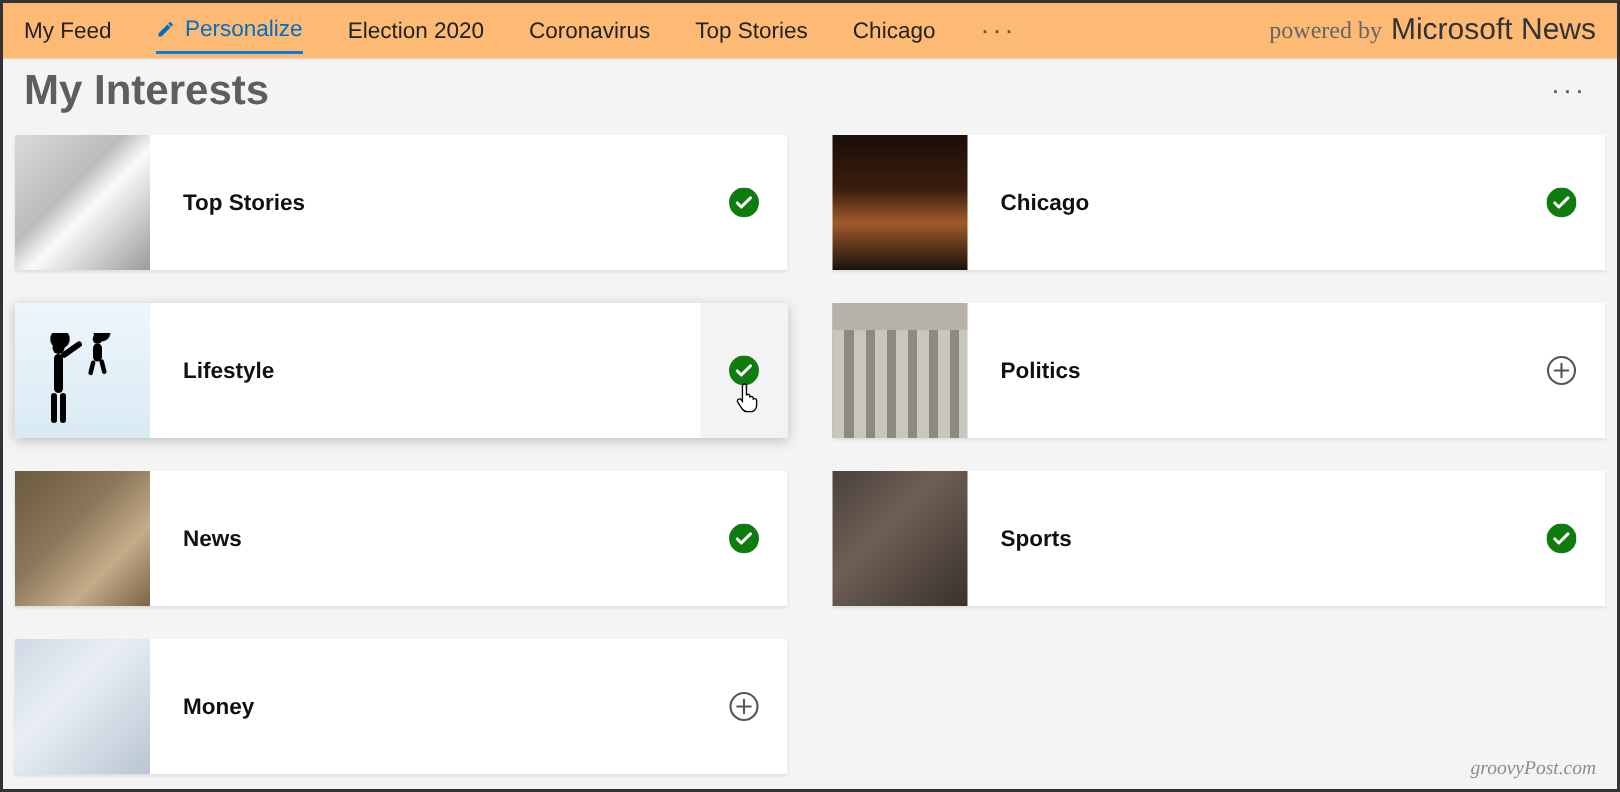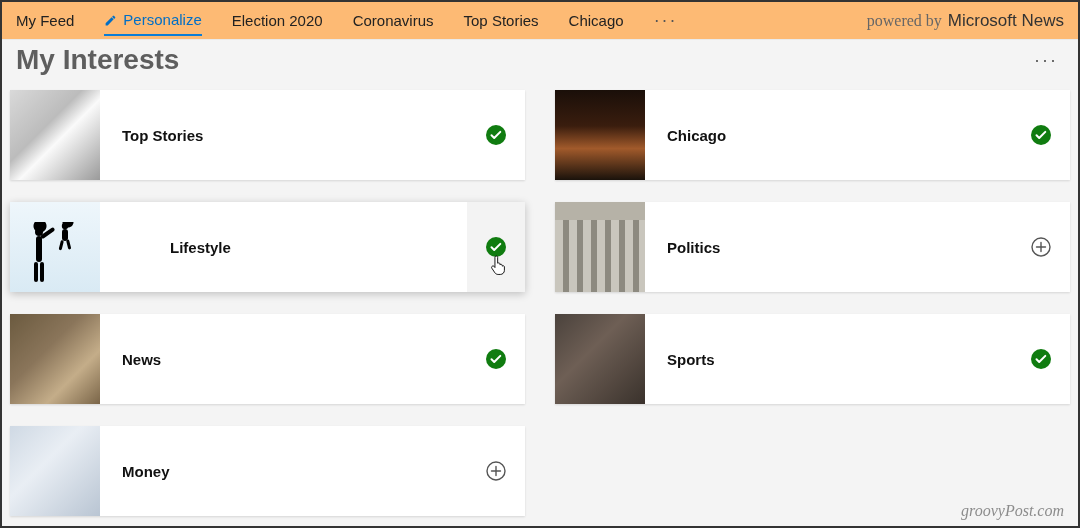--- a/index.html
+++ b/index.html
@@ -9,31 +9,31 @@
 
   
   .topnav { height: 38px; display: flex; align-items: center; padding: 0 14px; border-bottom: 1px solid #eaeaea; font-size: 15px; background: #fdba74; position: absolute; top: 0; left: 0; right: 0; }
   .tab { margin-right: 30px; padding: 6px 0; color: #222; cursor: pointer; display: flex; align-items: center; gap: 6px; }
   .tab.home { font-weight: 400; }
   .tab.active { color: #016ec5; border-bottom: 2px solid #0b7dd6; font-weight: 400; }
   .tab .pencil { width: 13px; height: 13px; display: inline-block; }
   .tab-more { font-size: 18px; letter-spacing: 2px; color: #555; cursor: pointer; }
   .spacer { flex: 1; }
   .powered { font-size: 16px; color: #666; margin-right: 6px; font-family: Liberation Serif, serif; }
-  .brand { font-size: 17px; color: #333; font-weight: 400; }
+  .brand { font-size: 20px; color: #333; font-weight: 400; }
 
   
   .heading-row { display: flex; align-items: center; padding: 4px 6px 14px 6px; }
   .heading { font-size: 28px; font-weight: 600; color: #444; opacity: .85; }
   .heading-more { font-size: 18px; color: #555; letter-spacing: 2px; cursor: pointer; margin-right: 6px; }
 
   
   .grid { display: grid; grid-template-columns: 1fr 1fr; gap: 22px 30px; padding: 0 0 6px 0; }
   .card { background: #fff; height: 90px; display: flex; align-items: center; box-shadow: 0 1px 2px rgba(0,0,0,.12); position: relative; }
-  .card.hover { box-shadow: 0 2px 8px rgba(0,0,0,.22); gap: 48px; }
+  .card.hover { box-shadow: 0 2px 8px rgba(0,0,0,.22); }
   .thumb { width: 90px; height: 90px; flex: 0 0 90px; display: flex; align-items: center; justify-content: center; overflow: hidden; }
   .card-title { flex: 1; font-size: 15px; font-weight: 600; color: #111; padding-left: 22px; }
   .action { width: 58px; display: flex; align-items: center; justify-content: center; height: 100%; }
   .action.hover { background: #f3f3f3; }
   .check { width: 20px; height: 20px; }
   .plus { width: 20px; height: 20px; color: #555; }
   .cursor { position: absolute; width: 18px; height: 22px; left: 488px; top: 252px; z-index: 50; pointer-events:none; }
 
   
   .th-topstories { background: linear-gradient(135deg,#d9d9d9 0%, #bcbcbc 40%, #fafafa 55%, #9a9a9a 100%); }
@@ -41,21 +41,21 @@
   .th-lifestyle { background: linear-gradient(180deg,#eef6fb 0%, #d9eaf4 100%); position: relative; }
   .th-lifestyle::after { content:""; position:absolute; left:18px; bottom:10px; width:54px; height:60px; background: radial-gradient(circle at 12px 4px,#000 0 6px,transparent 7px), radial-gradient(circle at 40px 0px,#000 0 5px,transparent 6px); }
   .th-lifestyle .sil { position:absolute; left:15px; bottom:8px; width:60px; height:62px; }
   .th-politics { background: repeating-linear-gradient(90deg,#c9c6bd 0 8px,#8d8a80 8px 14px); position:relative; }
   .th-politics::before { content:""; position:absolute; top:0; left:0; right:0; height:18px; background:#b6b2a7; }
   .th-news { background: linear-gradient(135deg,#6b5a3f 0%, #8a755a 40%, #c4ad89 70%, #7a6548 100%); filter: blur(.3px); }
   .th-entertainment { background: repeating-linear-gradient(90deg,#8f0f10 0 8px,#c81a1a 8px 14px,#6d0a0a 14px 16px); }
   .th-sports { background: linear-gradient(135deg,#4a423c 0%, #6e5f55 40%, #3a322c 100%); }
   .th-money { background: linear-gradient(135deg,#cfd9e4 0%, #e9eef4 40%, #b9c5d3 100%); }
 
-  .watermark { position:absolute; right:14px; bottom:6px; font-family: Georgia, 'Times New Roman', serif; font-style: italic; font-size: 16px; color:#7a7a7a; opacity:.85; pointer-events:none; }
+  .watermark { position:absolute; right:14px; bottom:6px; font-family: Georgia, 'Times New Roman', serif; font-style: italic; font-size: 13px; color:#7a7a7a; opacity:.85; pointer-events:none; }
 </style>
 </head>
 <body>
 <div class="frame">
 
 <div class="topnav">
   <div class="tab home">
     <span>My Feed</span>
   </div>
   <div class="tab active">

